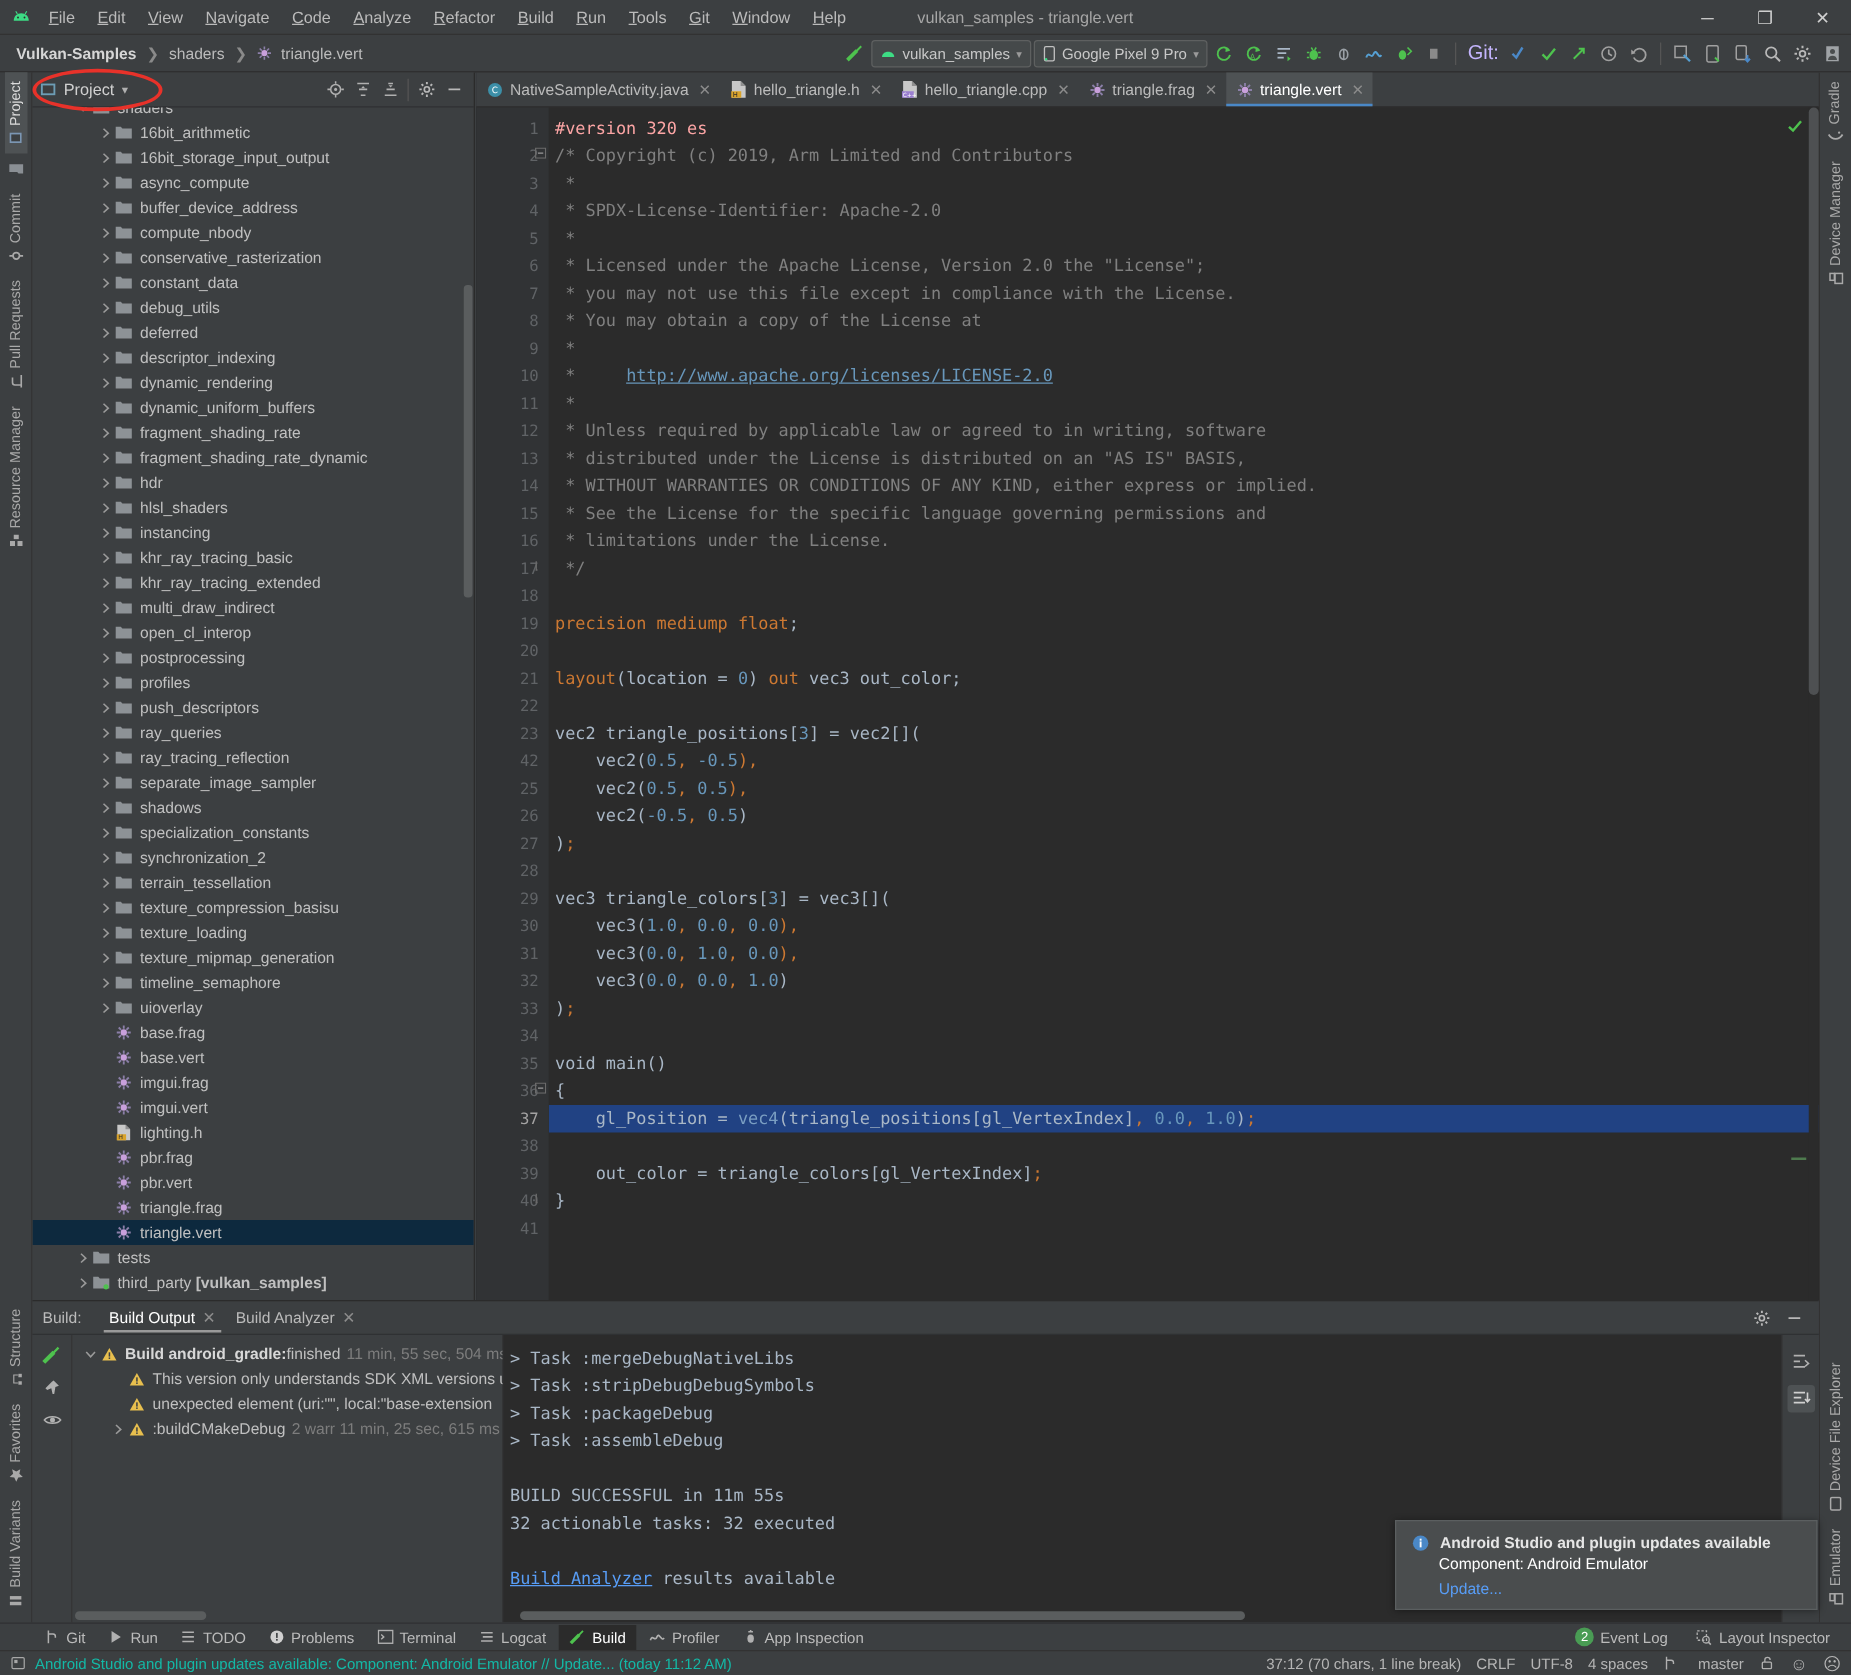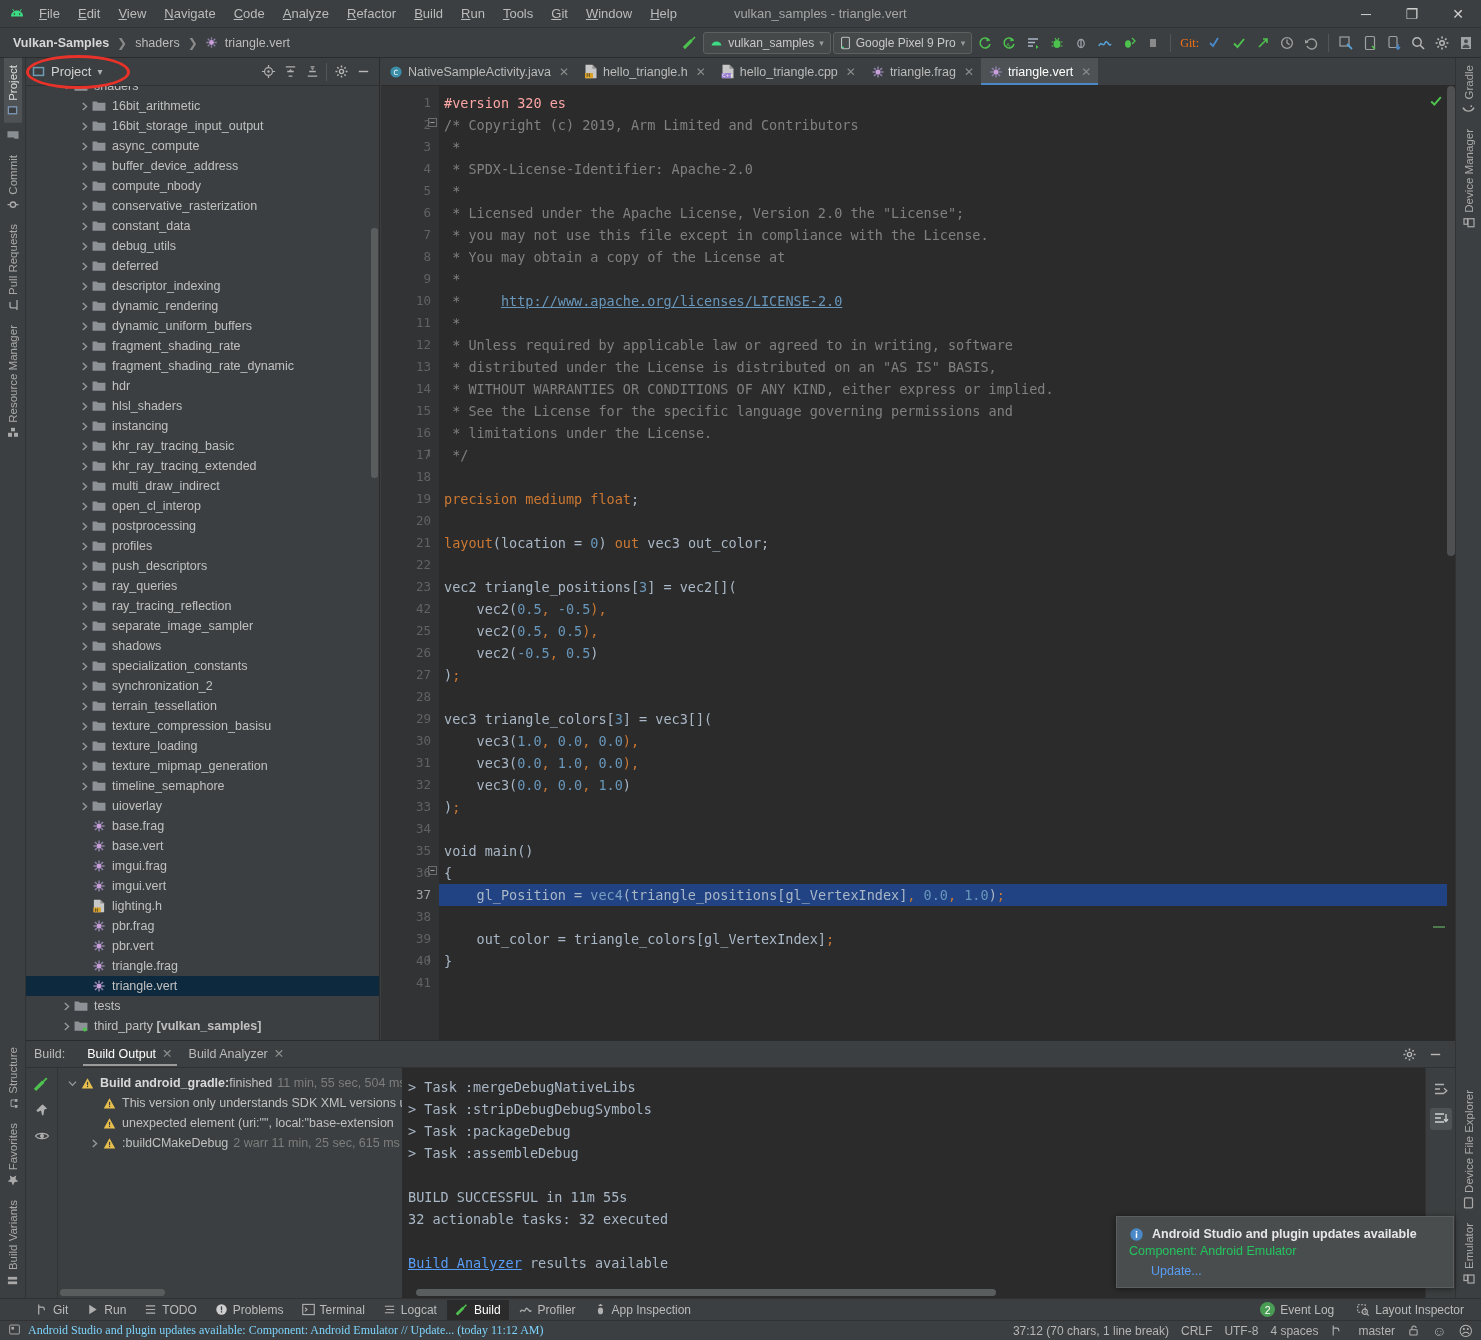--- a/index.html
+++ b/index.html
@@ -42,21 +42,21 @@
   .crumb-sep { color: #8a8a8a; padding: 0 3px; font-size: 12px; }
 
   .tb-right { position: absolute; right: 4px; top: 0; height: 30px; display: flex; align-items: center; gap: 2px; }
   .combo {
     display: flex; align-items: center; gap: 5px;
     border: 1px solid #5e6060; border-radius: 3px; background: #45494a;
     height: 22px; padding: 0 6px; font-size: 12px; color: #c8c8c8; white-space: nowrap;
   }
   .tb-icon { width: 22px; height: 22px; display: flex; align-items: center; justify-content: center; }
   .tb-sep { width: 1px; height: 18px; background: #555; margin: 0 4px; }
-  .git-label { font-size: 12px; color: #f97316; padding: 0 3px; font-family: Liberation Serif, serif; }
+  .git-label { font-size: 16px; color: #c4b5fd; padding: 0 3px; }
 
   
   .toolstrip-l {
     position: absolute; left: 0; top: 58px; width: 26px; height: 1240px;
     background: #3c3f41; border-right: 1px solid #323232;
     display: flex; flex-direction: column; align-items: center;
   }
   .vtab {
     writing-mode: vertical-rl; transform: rotate(180deg);
     font-size: 11.5px; color: #a9a9a9; padding: 7px 3px; white-space: nowrap;
@@ -193,21 +193,21 @@
   .hscroll { position: absolute; left: 34px; bottom: 2px; width: 105px; height: 7px; background: #5a5d5e; border-radius: 4px;}
   .hscroll2 { position: absolute; left: 390px; bottom: 2px; width: 580px; height: 7px; background: #5a5d5e; border-radius: 4px;}
 
   
   .notif {
     position: absolute; left: 1116px; top: 1216px; width: 338px; height: 72px;
     background: #4a4d4e; border: 1px solid #5b5f60; padding: 10px 12px;
     box-shadow: 0 1px 6px rgba(0,0,0,0.45);
   }
   .notif-title { font-size: 12.5px; color: #e6e6e6; font-weight: bold; display: flex; gap: 8px; align-items: flex-start;}
-  .notif-sub { font-size: 12.5px; color: #22c55e; margin-top: 2px;}
+  .notif-sub { font-size: 12.5px; color: #ffffff; margin-left: 22px; margin-top: 2px;}
   .notif-link { font-size: 12.5px; color: #589df6; margin-left: 22px; margin-top: 6px; display: inline-block;}
 
   
   .toolbar-bottom {
     position: absolute; left: 0; top: 1298px; width: 1481px; height: 22px;
     background: #3c3f41; display: flex; align-items: center; border-top: 1px solid #2f3133;
   }
   .bb-item {
     display: flex; align-items: center; gap: 5px; font-size: 12px; color: #bbbbbb;
     padding: 2px 8px; margin: 0 1px; height: 20px; white-space: nowrap;
@@ -215,21 +215,21 @@
   .bb-item.active { background: #2b2b2b; color: #ffffff; }
   .bb-right { margin-left: auto; display: flex; align-items: center; gap: 4px; padding-right: 8px;}
   .badge-g {
     background: #499c54; color: #ffffff; border-radius: 8px; font-size: 10.5px;
     min-width: 15px; height: 15px; display: flex; align-items: center; justify-content: center; padding: 0 4px;
   }
   .statusbar {
     position: absolute; left: 0; top: 1320px; width: 1481px; height: 20px;
     background: #3c3f41; display: flex; align-items: center; border-top: 1px solid #323232;
   }
-  .sb-left { display: flex; gap: 7px; padding-left: 8px; font-size: 12px; color: #7dd3fc; font-family: Liberation Serif, serif;}
+  .sb-left { display: flex; gap: 7px; padding-left: 8px; font-size: 12px; color: #14b8a6;}
   .sb-right { margin-left: auto; display: flex; align-items: center; gap: 12px; padding-right: 8px; font-size: 12px; color: #b5b5b5;}
 
   
   .annot {
     position: absolute; left: 26px; top: 55px; width: 104px; height: 34px;
     border: 3px solid #e8322a; border-radius: 50%; pointer-events: none; z-index: 50;
   }
   svg { display: block; }
 </style>
 </head>

